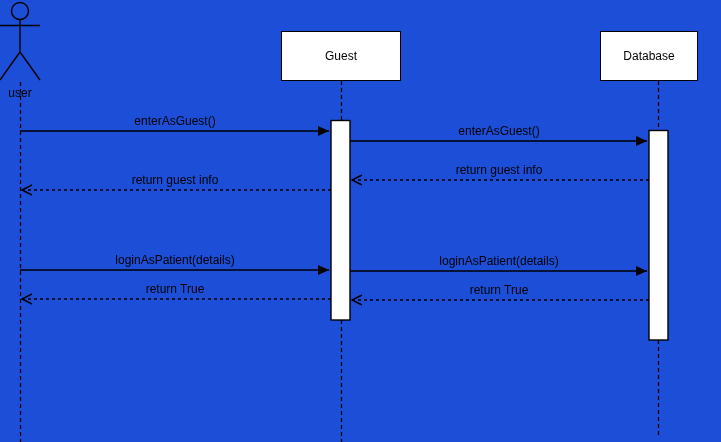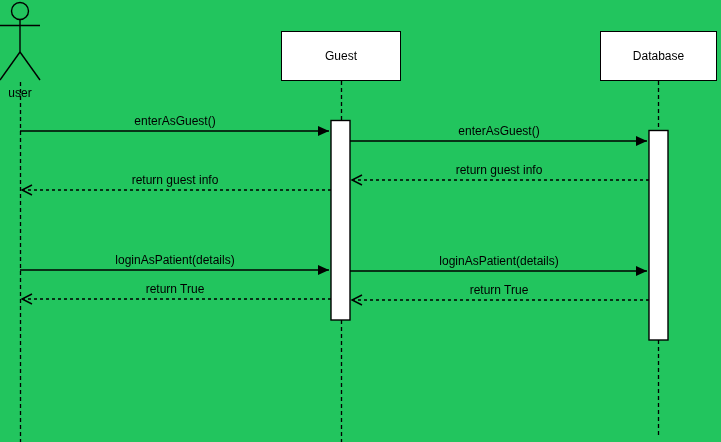--- a/index.html
+++ b/index.html
@@ -1,27 +1,27 @@
 <!DOCTYPE html>
 <html><head>
 <meta charset="utf-8">
 <style>
   html,body{margin:0;padding:0;background:#ffffff;}
   .canvas{
-    position:relative;width:721px;height:442px;background:#22c55e;overflow:hidden;
+    position:relative;width:721px;height:442px;background:#1d4ed8;overflow:hidden;
     font-family:"Liberation Sans", sans-serif;color:#000000;
   }
   .layer{position:absolute;left:0;top:0;}
   .pbox{
     position:absolute;box-sizing:border-box;border:1.4px solid #000000;background:#ffffff;
     display:flex;align-items:center;justify-content:center;
     font-size:12px;color:#000000;
   }
   .box-guest{left:281px;top:31px;width:120px;height:50px;}
-  .box-database{left:600px;top:31px;width:117px;height:50px;}
+  .box-database{left:600px;top:31px;width:98px;height:50px;}
   .msg-label{
     position:absolute;font-size:12px;line-height:14px;text-align:center;
     color:#000000;white-space:nowrap;
   }
   .actor-label{
     position:absolute;left:-5px;top:86px;width:50px;text-align:center;
     font-size:12px;color:#000000;
   }
 </style>
 </head>

